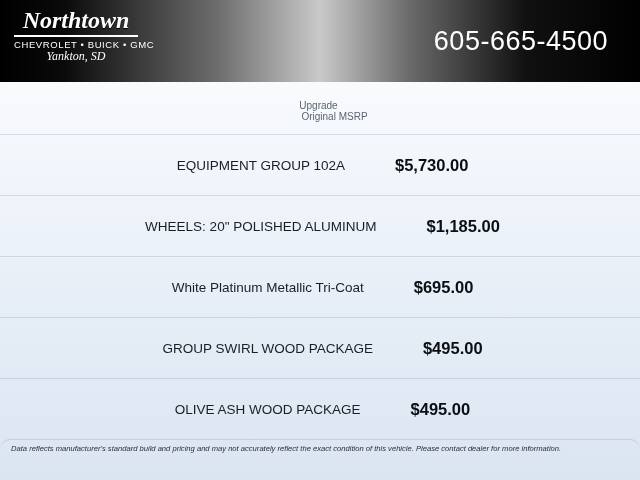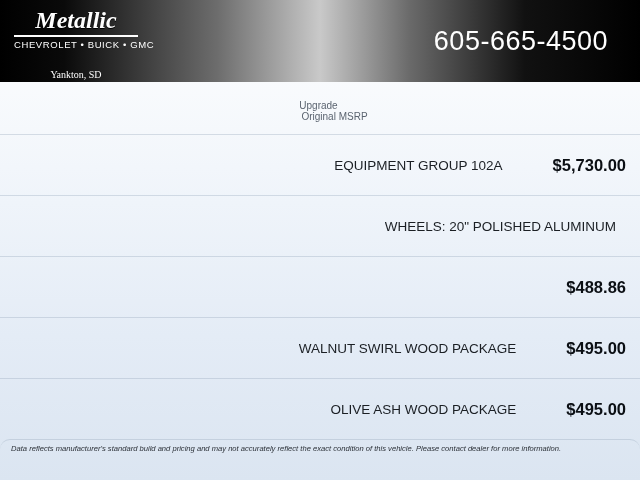--- a/index.html
+++ b/index.html
@@ -55,23 +55,24 @@
     margin: 3px 0 3px 0;
   }
   .logo-brands {
     font-size: 9.5px;
     font-weight: normal;
     letter-spacing: 0.6px;
     color: #ffffff;
     white-space: nowrap;
   }
   .logo-city {
-    margin-top: 20px;
+    margin-top: 0;
     font-family: "Liberation Serif", serif;
-    font-size: 10px;
+    font-style: italic;
+    font-size: 12px;
     color: #ffffff;
   }
   .phone {
     position: absolute;
     right: 32px;
     top: 50%;
     transform: translateY(-50%);
     color: #ffffff;
     font-size: 27px;
     font-weight: normal;
@@ -100,21 +101,21 @@
 
   .rows {
     flex: 1 1 auto;
     display: flex;
     flex-direction: column;
   }
   .row {
     flex: 1 1 0;
     display: flex;
     align-items: center;
-    justify-content: flex-end;
+    justify-content: center;
     padding: 0 14px 0 19px;
     border-top: 1px solid rgba(150, 165, 185, 0.35);
   }
   .row:first-child { border-top: 1px solid rgba(150,165,185,0.35); }
   .row .label {
     font-size: 13.5px;
     color: #1b1f24;
     font-weight: normal;
     white-space: nowrap;
     overflow: hidden;
@@ -145,47 +146,49 @@
     line-height: 1.3;
   }
 </style>
 </head>
 <body>
 
 <div class="page">
 
   <div class="header">
     <div class="logo">
-      <div class="logo-name">Metallic</div>
+      <div class="logo-name">Northtown</div>
       <div class="logo-rule"></div>
       <div class="logo-brands">CHEVROLET • BUICK • GMC</div>
       <div class="logo-city">Yankton, SD</div>
     </div>
     <div class="phone">605-665-4500</div>
   </div>
 
   <div class="table">
     <div class="col-head">
       <div class="left">Upgrade</div>
       <div class="right">Original MSRP</div>
     </div>
 
     <div class="rows">
       <div class="row">
         <div class="label">EQUIPMENT GROUP 102A</div>
         <div class="price">$5,730.00</div>
       </div>
       <div class="row">
         <div class="label">WHEELS: 20" POLISHED ALUMINUM</div>
-      </div>
-      <div class="row">
-        <div class="price">$488.86</div>
-      </div>
-      <div class="row">
-        <div class="label">WALNUT SWIRL WOOD PACKAGE</div>
+        <div class="price">$1,185.00</div>
+      </div>
+      <div class="row">
+        <div class="label">White Platinum Metallic Tri-Coat</div>
+        <div class="price">$695.00</div>
+      </div>
+      <div class="row">
+        <div class="label">GROUP SWIRL WOOD PACKAGE</div>
         <div class="price">$495.00</div>
       </div>
       <div class="row">
         <div class="label">OLIVE ASH WOOD PACKAGE</div>
         <div class="price">$495.00</div>
       </div>
     </div>
   </div>
 
   <div class="footer">

